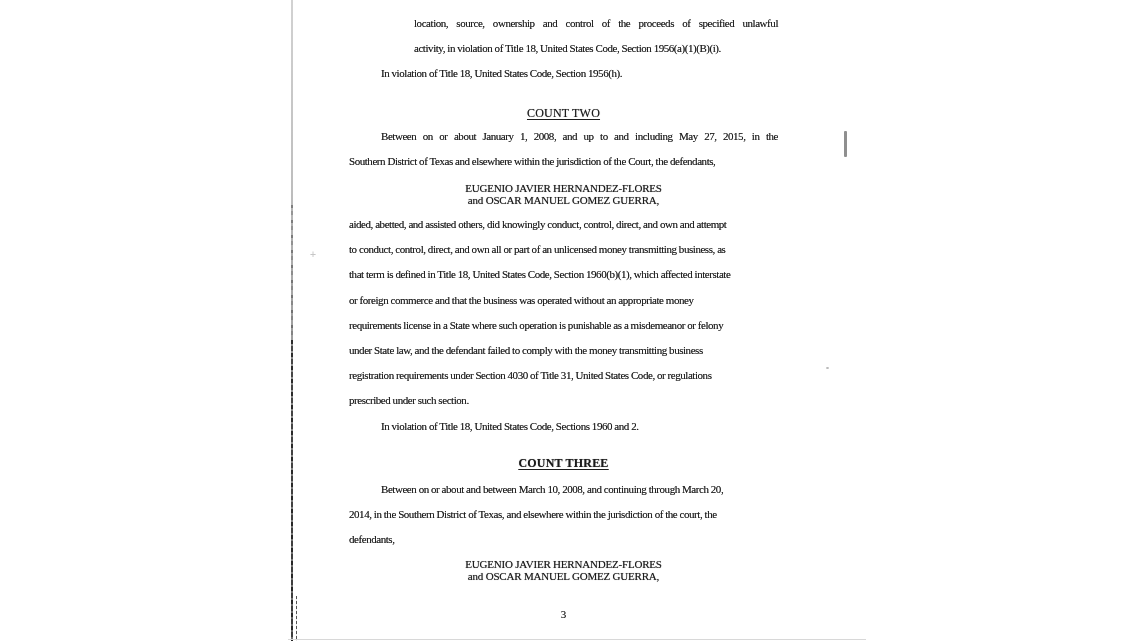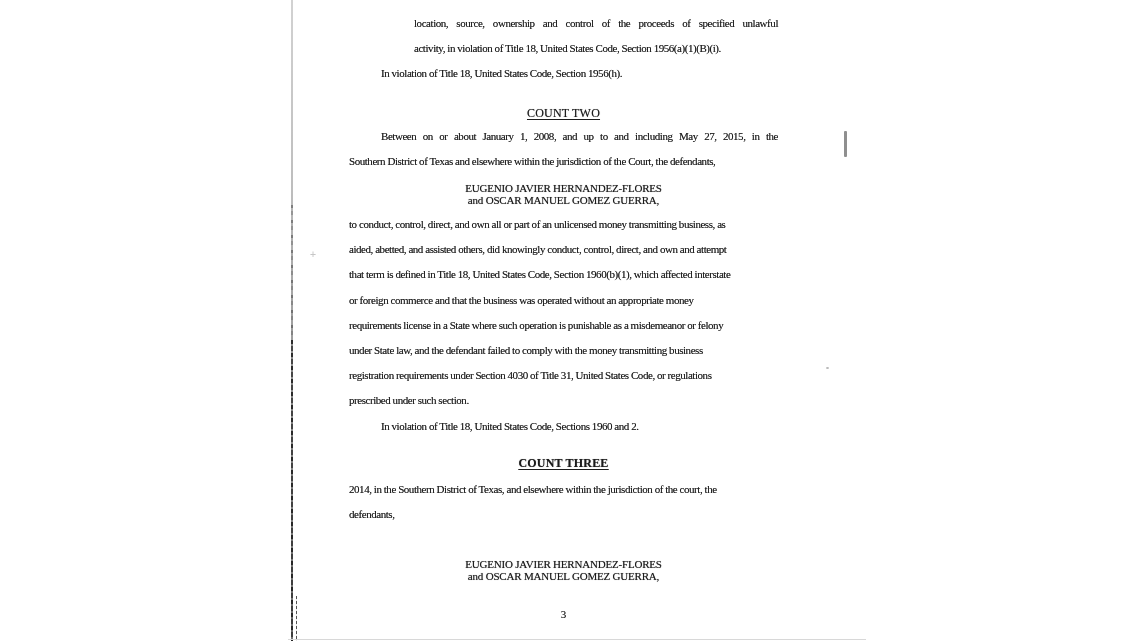--- a/index.html
+++ b/index.html
@@ -139,39 +139,40 @@
       <div class="tline jl indent">Between on or about January 1, 2008, and up to and including May 27, 2015, in the</div>
       <div class="tline">Southern District of Texas and elsewhere within the jurisdiction of the Court, the defendants,</div>
     </div>
 
     <div class="block b-names1 names">
       <div>EUGENIO JAVIER HERNANDEZ-FLORES</div>
       <div>and OSCAR MANUEL GOMEZ GUERRA,</div>
     </div>
 
     <div class="block b-body">
+      <div class="tline">aided, abetted, and assisted others, did knowingly conduct, control, direct, and own and attempt</div>
       <div class="tline">to conduct, control, direct, and own all or part of an unlicensed money transmitting business, as</div>
-      <div class="tline">aided, abetted, and assisted others, did knowingly conduct, control, direct, and own and attempt</div>
       <div class="tline">that term is defined in Title 18, United States Code, Section 1960(b)(1), which affected interstate</div>
       <div class="tline">or foreign commerce and that the business was operated without an appropriate money</div>
       <div class="tline">requirements license in a State where such operation is punishable as a misdemeanor or felony</div>
       <div class="tline">under State law, and the defendant failed to comply with the money transmitting business</div>
       <div class="tline">registration requirements under Section 4030 of Title 31, United States Code, or regulations</div>
       <div class="tline">prescribed under such section.</div>
     </div>
 
     <div class="block b-v2">
       <div class="tline indent">In violation of Title 18, United States Code, Sections 1960 and 2.</div>
     </div>
 
     <div class="block b-h3">
       <div class="heading">COUNT THREE</div>
     </div>
 
     <div class="block b-c3p1">
+      <div class="tline indent">Between on or about and between March 10, 2008, and continuing through March 20,</div>
       <div class="tline">2014, in the Southern District of Texas, and elsewhere within the jurisdiction of the court, the</div>
       <div class="tline">defendants,</div>
     </div>
 
     <div class="block b-names2 names">
       <div>EUGENIO JAVIER HERNANDEZ-FLORES</div>
       <div>and OSCAR MANUEL GOMEZ GUERRA,</div>
     </div>
 
     <div class="block b-pagenum pagenum">3</div>

